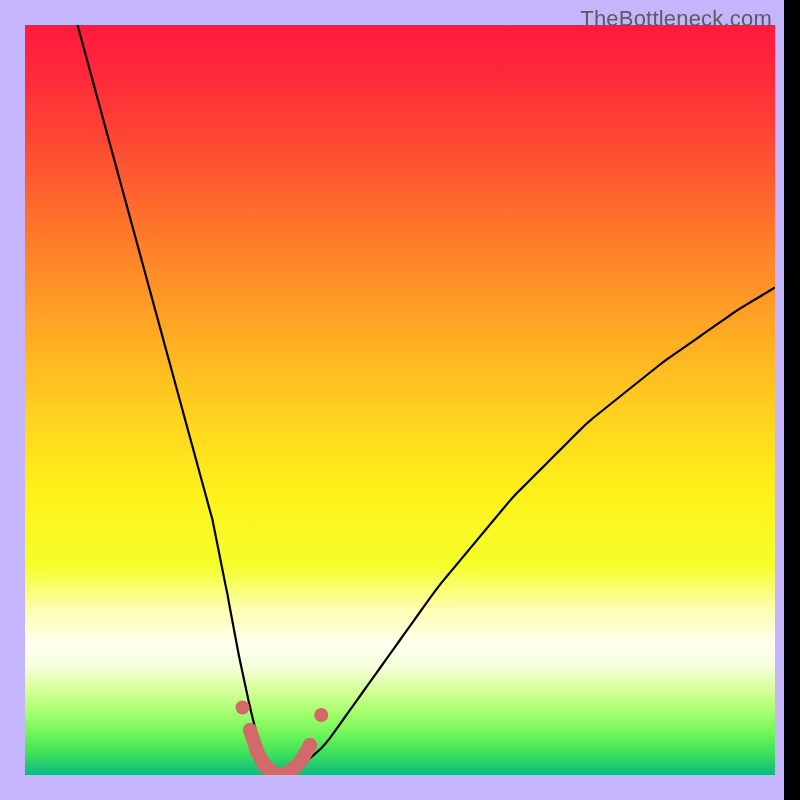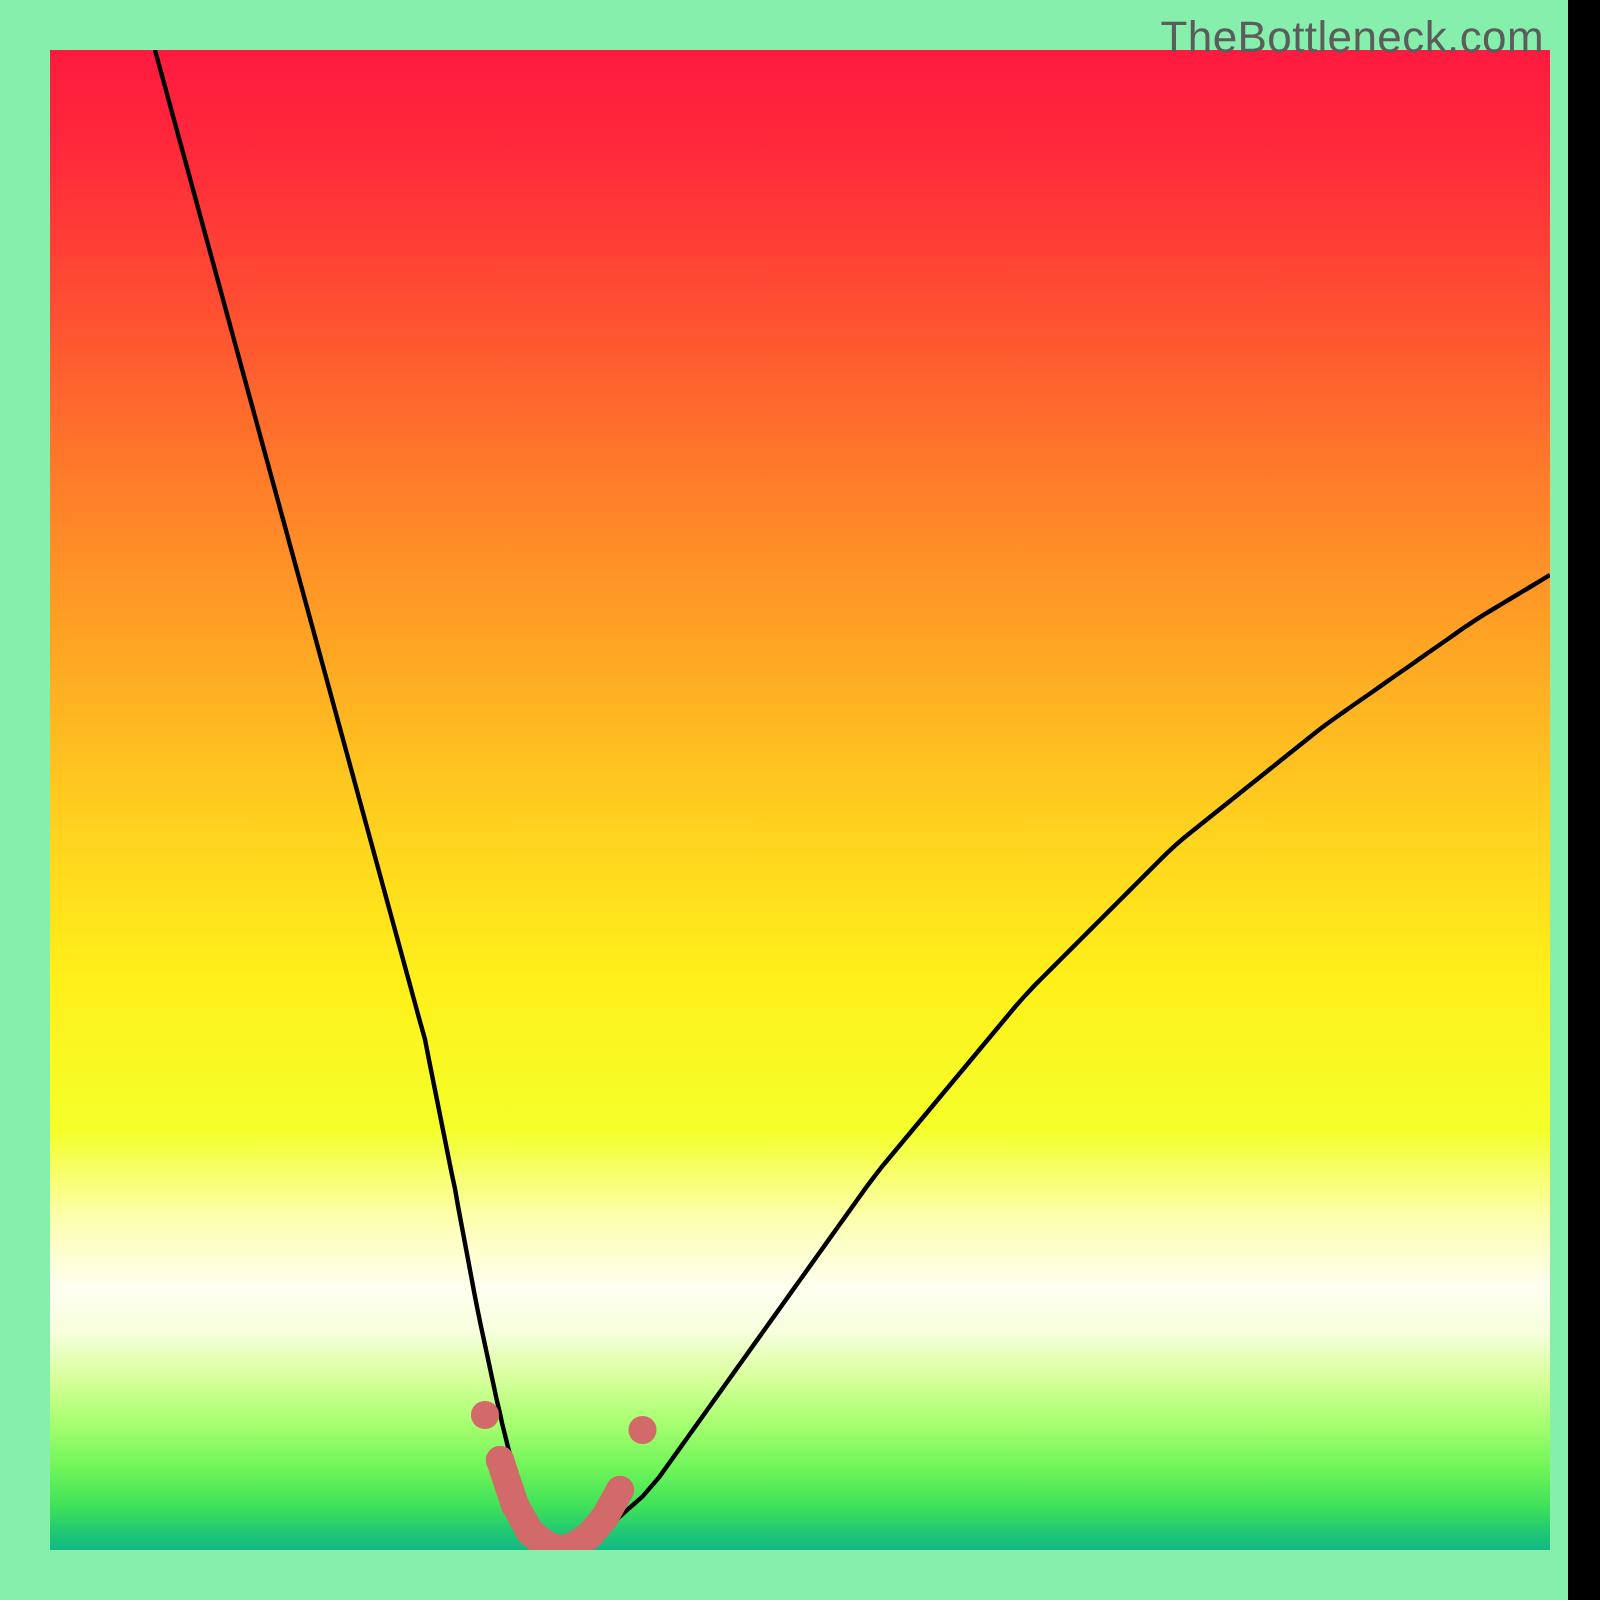--- a/index.html
+++ b/index.html
@@ -8,21 +8,21 @@
     width: 800px;
     height: 800px;
     overflow: hidden;
     background: #000;
     font-family: Arial, Helvetica, sans-serif;
   }
   .stage {
     position: relative;
     width: 784px;
     height: 800px;
-    background: #86efac;
+    background: #c4b5fd;
   }
   .watermark {
     position: absolute;
     top: 6px;
     right: 12px;
     color: #5c5c5c;
     font-size: 22px;
     font-weight: 500;
     letter-spacing: 0.2px;
     z-index: 10;

